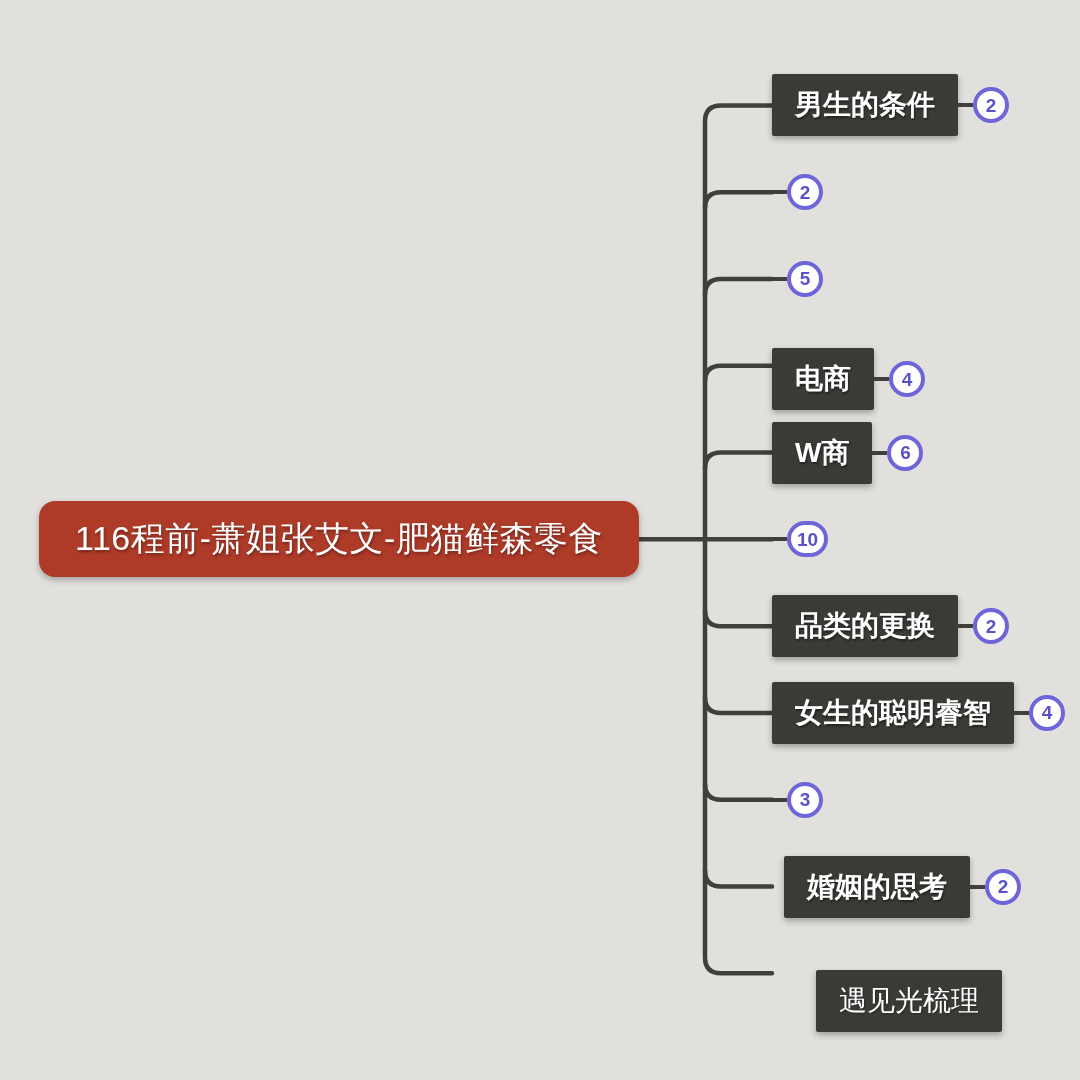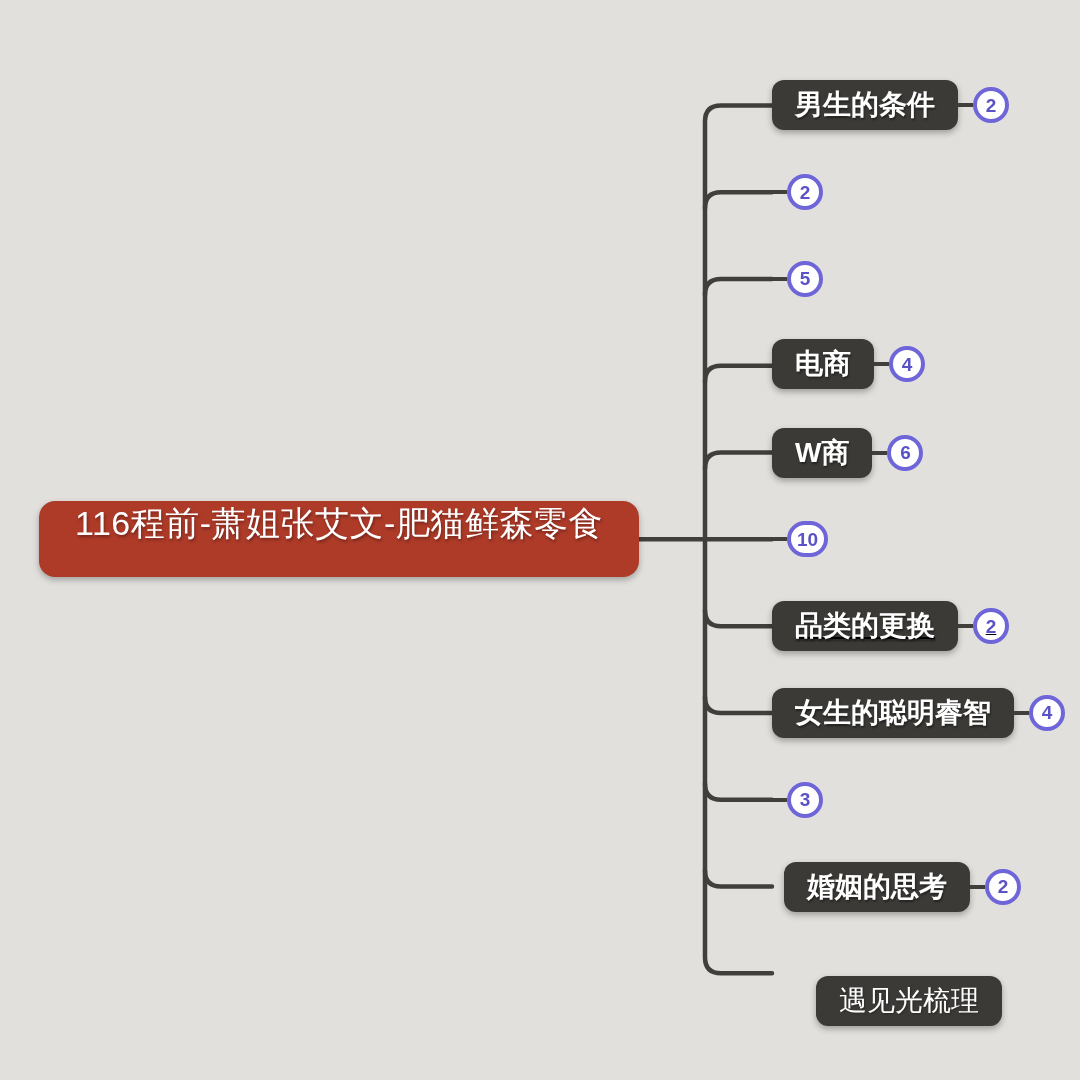--- a/index.html
+++ b/index.html
@@ -10,30 +10,30 @@
   body{
     width:1080px;height:1080px;overflow:hidden;position:relative;
     background:var(--background);
     font-family:"Liberation Sans","DejaVu Sans",sans-serif;
   }
   #connectors{position:absolute;left:0;top:0;width:1080px;height:1080px}
   #connectors path{stroke:var(--line);stroke-width:4.5;fill:none;stroke-linecap:round}
   .root-node{
     position:absolute;left:39px;top:501px;width:600px;height:76px;
     background:var(--root-fill);border-radius:16px;
-    display:flex;align-items:flex-start;justify-content:center;
+    display:flex;align-items:center;justify-content:center;
     box-shadow:0 3px 6px rgba(0,0,0,.28);
   }
   .root-label{
     color:var(--text);font-size:34px;font-weight:400;white-space:nowrap;
     text-shadow:1px 2px 3px rgba(0,0,0,.35);letter-spacing:.5px;
   }
   .topic-row{position:absolute;height:62px;display:flex;align-items:center}
   .topic-box{
-    height:50px;background:var(--topic-fill);border-radius:12px;
+    height:62px;background:var(--topic-fill);border-radius:2px;
     display:flex;align-items:center;padding:0 23px;
     box-shadow:0 3px 6px rgba(0,0,0,.30);
   }
   .topic-label{
     color:var(--text);font-size:28px;font-weight:700;white-space:nowrap;
     text-shadow:1px 2px 2px rgba(0,0,0,.4);
   }
   .topic-box.regular .topic-label{font-weight:400;text-shadow:1px 1px 2px rgba(0,0,0,.3)}
   .badge-link{width:15px;height:4px;background:var(--line);flex:none}
   .badge{
@@ -78,21 +78,21 @@
       <div class="badge">
         <span class="badge-num">2</span>
       </div>
     </div>
     <div class="topic-row" style="left: 772px; top: 247.98px;">
       <div class="badge-link"></div>
       <div class="badge">
         <span class="badge-num">5</span>
       </div>
     </div>
-    <div class="topic-row" style="left: 772px; top: 333px;">
+    <div class="topic-row" style="left: 772px; top: 348px;">
       <div class="topic-box">
         <span class="topic-label">电商</span>
       </div>
       <div class="badge-link"></div>
       <div class="badge">
         <span class="badge-num">4</span>
       </div>
     </div>
     <div class="topic-row" style="left: 772px; top: 421.56px;">
       <div class="topic-box">
@@ -102,21 +102,21 @@
       <div class="badge">
         <span class="badge-num">6</span>
       </div>
     </div>
     <div class="topic-row" style="left: 772px; top: 508.35px;">
       <div class="badge-link"></div>
       <div class="badge">
         <span class="badge-num">10</span>
       </div>
     </div>
-    <div class="topic-row" style="left: 772px; top: 595.14px; text-decoration: underline;">
+    <div class="topic-row" style="left: 772px; top: 595.14px;">
       <div class="topic-box">
         <span class="topic-label">品类的更换</span>
       </div>
       <div class="badge-link"></div>
       <div class="badge">
         <span class="badge-num">2</span>
       </div>
     </div>
     <div class="topic-row" style="left: 772px; top: 681.93px;">
       <div class="topic-box">

